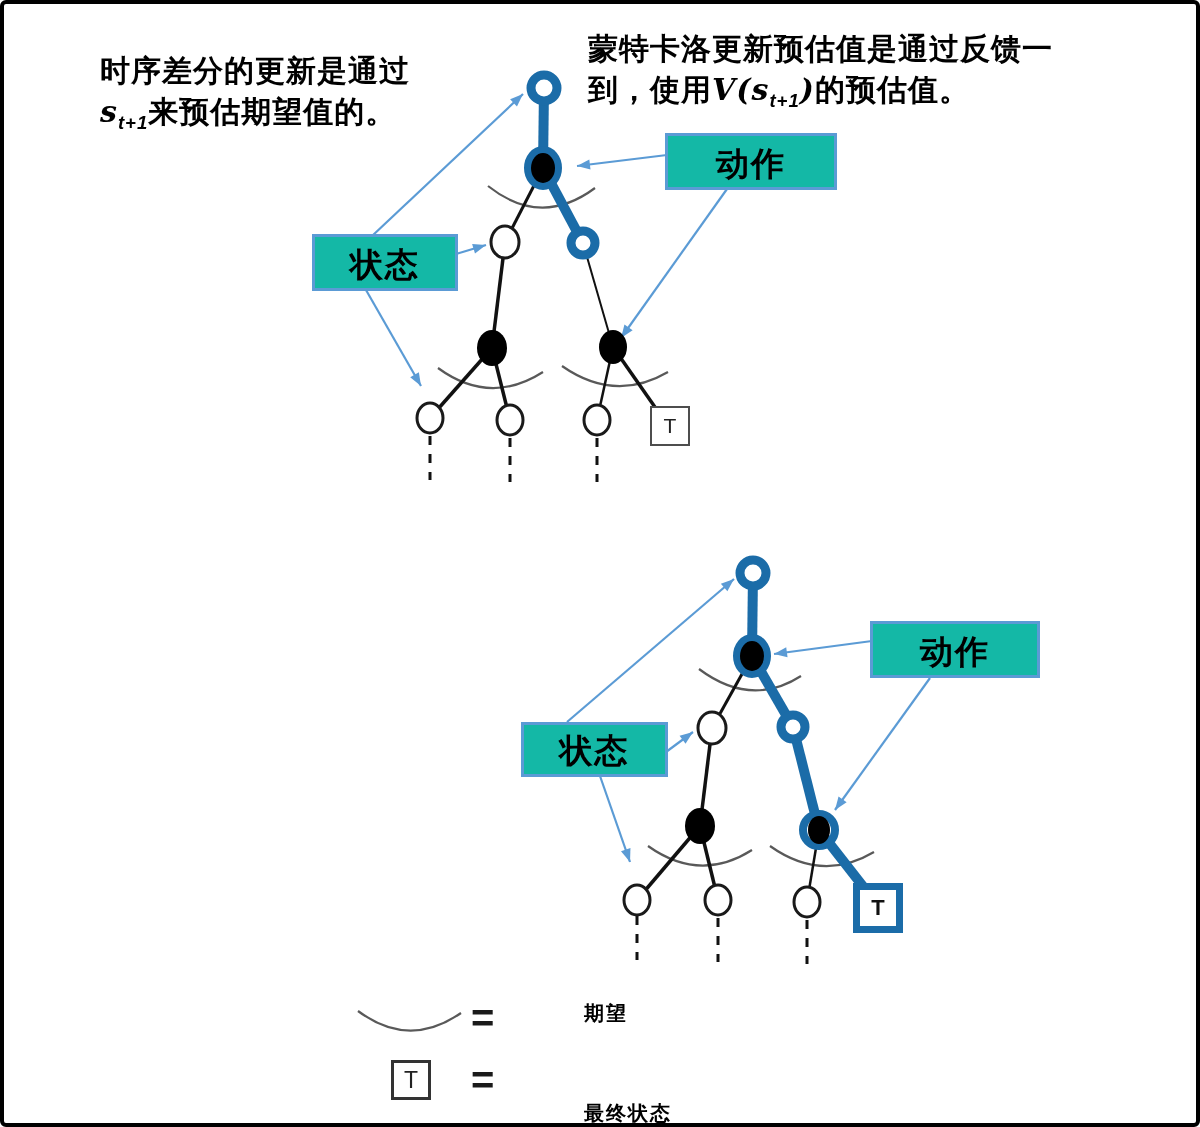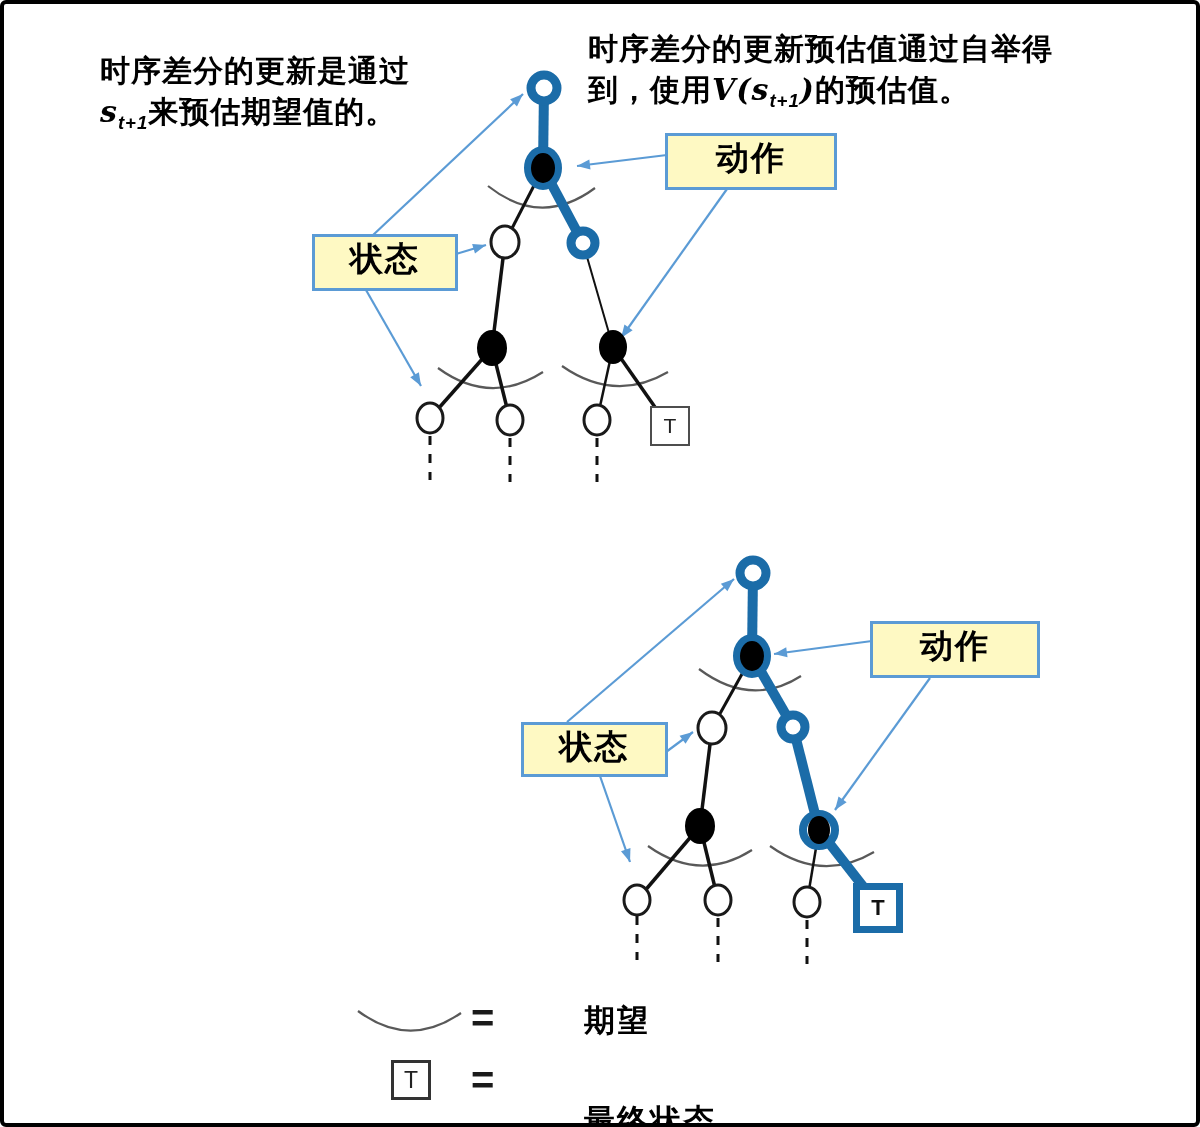--- a/index.html
+++ b/index.html
@@ -19,32 +19,32 @@
     pointer-events:none;
   }
   svg.diagram{position:absolute;left:0;top:0;width:1200px;height:1127px;}
   .desc{
     position:absolute;font-weight:bold;font-size:30px;line-height:1.38;
     letter-spacing:1px;white-space:nowrap;
   }
   .mi{font-family:"DejaVu Serif", serif;font-style:italic;}
   .desc sub,.mi-sub{font-family:Liberation Sans, sans-serif;font-style:italic;font-size:0.62em;}
   .callout-box{
-    position:absolute;background:#fef9c3;border:3px solid var(--callout-blue);
-    display:flex;align-items:flex-start;justify-content:center;
+    position:absolute;background:#14b8a6;border:3px solid var(--callout-blue);
+    display:flex;align-items:flex-end;justify-content:center;
     font-weight:bold;font-size:33px;letter-spacing:2px;box-sizing:border-box;
   }
   .t-box{
     position:absolute;background:#ffffff;display:flex;align-items:center;justify-content:center;
     box-sizing:border-box;font-family:"Liberation Sans", sans-serif;
   }
   .t-box.plain{border:2px solid #4d4d4d;font-size:21px;color:#222;}
   .t-box.legend{border:3px solid #333;font-size:23px;color:#222;}
   .t-box.blue{border:7px solid var(--highlight-blue);font-size:22px;font-weight:bold;color:#111;}
-  .legend-text{position:absolute;font-weight:bold;font-size:31px;letter-spacing:2px;white-space:nowrap;}
+  .legend-text{position:absolute;font-weight:bold;font-size:20px;letter-spacing:2px;white-space:nowrap;}
   .equals{position:absolute;font-weight:900;font-size:40px;color:#1a1a1a;}
 </style>
 </head>
 <body>
 
 <div class="frame"></div>
 
 <svg class="diagram" viewBox="0 0 1200 1127">
   <defs>
     <marker id="arrow" markerUnits="userSpaceOnUse" markerWidth="16" markerHeight="14" refX="14" refY="6" orient="auto">
@@ -147,21 +147,21 @@
 
   <path d="M 358 1011 Q 409 1049 461 1013" fill="none" stroke="#595959" stroke-width="2.2"></path>
 </svg>
 
 <div class="desc" style="left:64px;top:50px;margin-left:36px;">
   <span>时序差分的更新是通过</span><br>
   <span class="mi">s</span><sub>t+1</sub><span>来预估期望值的。</span>
 </div>
 
 <div class="desc" style="left:588px;top:28px;">
-  <span>时序差分的更新预估值通过自举得</span><br>
+  <span>蒙特卡洛更新预估值是通过反馈一</span><br>
   <span>到，使用</span><span class="mi">V(s</span><sub>t+1</sub><span class="mi">)</span><span>的预估值。</span>
 </div>
 
 <div class="desc" style="left:150px;top:516px;">
   <br>
 </div>
 
 <div class="callout-box" style="left:312px;top:234px;width:146px;height:57px;">
   <span>状态</span>
 </div>

